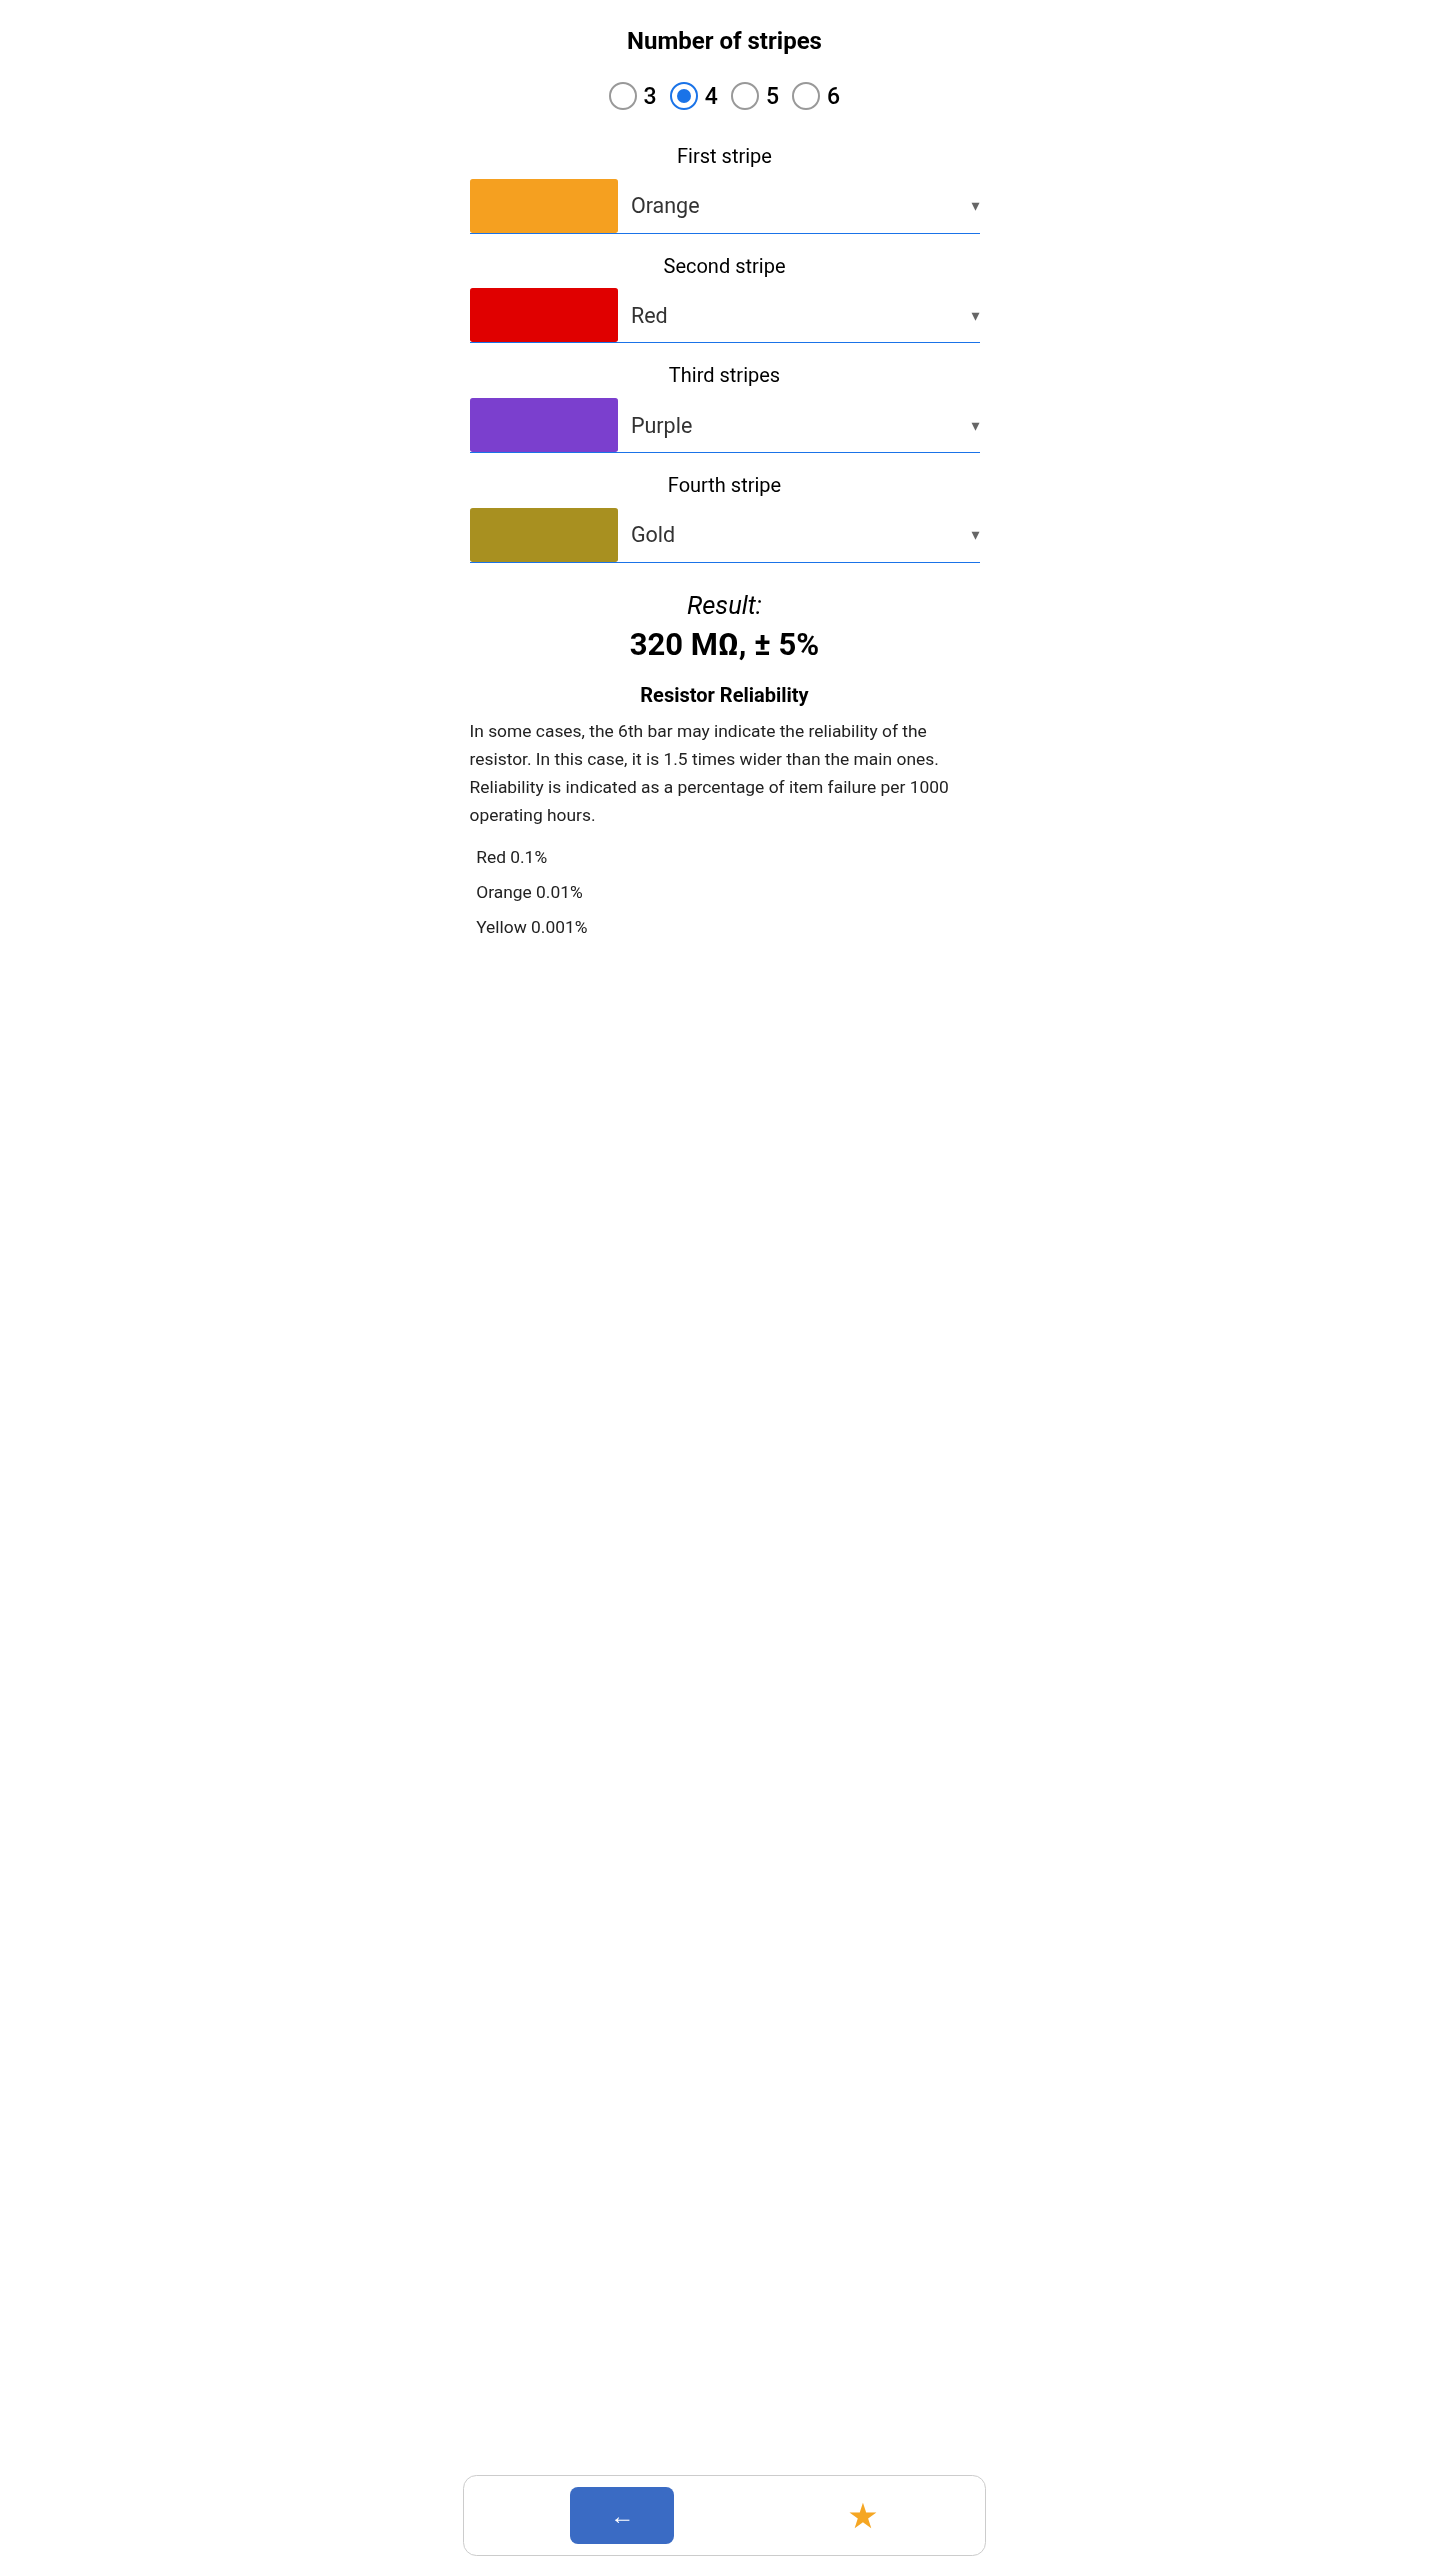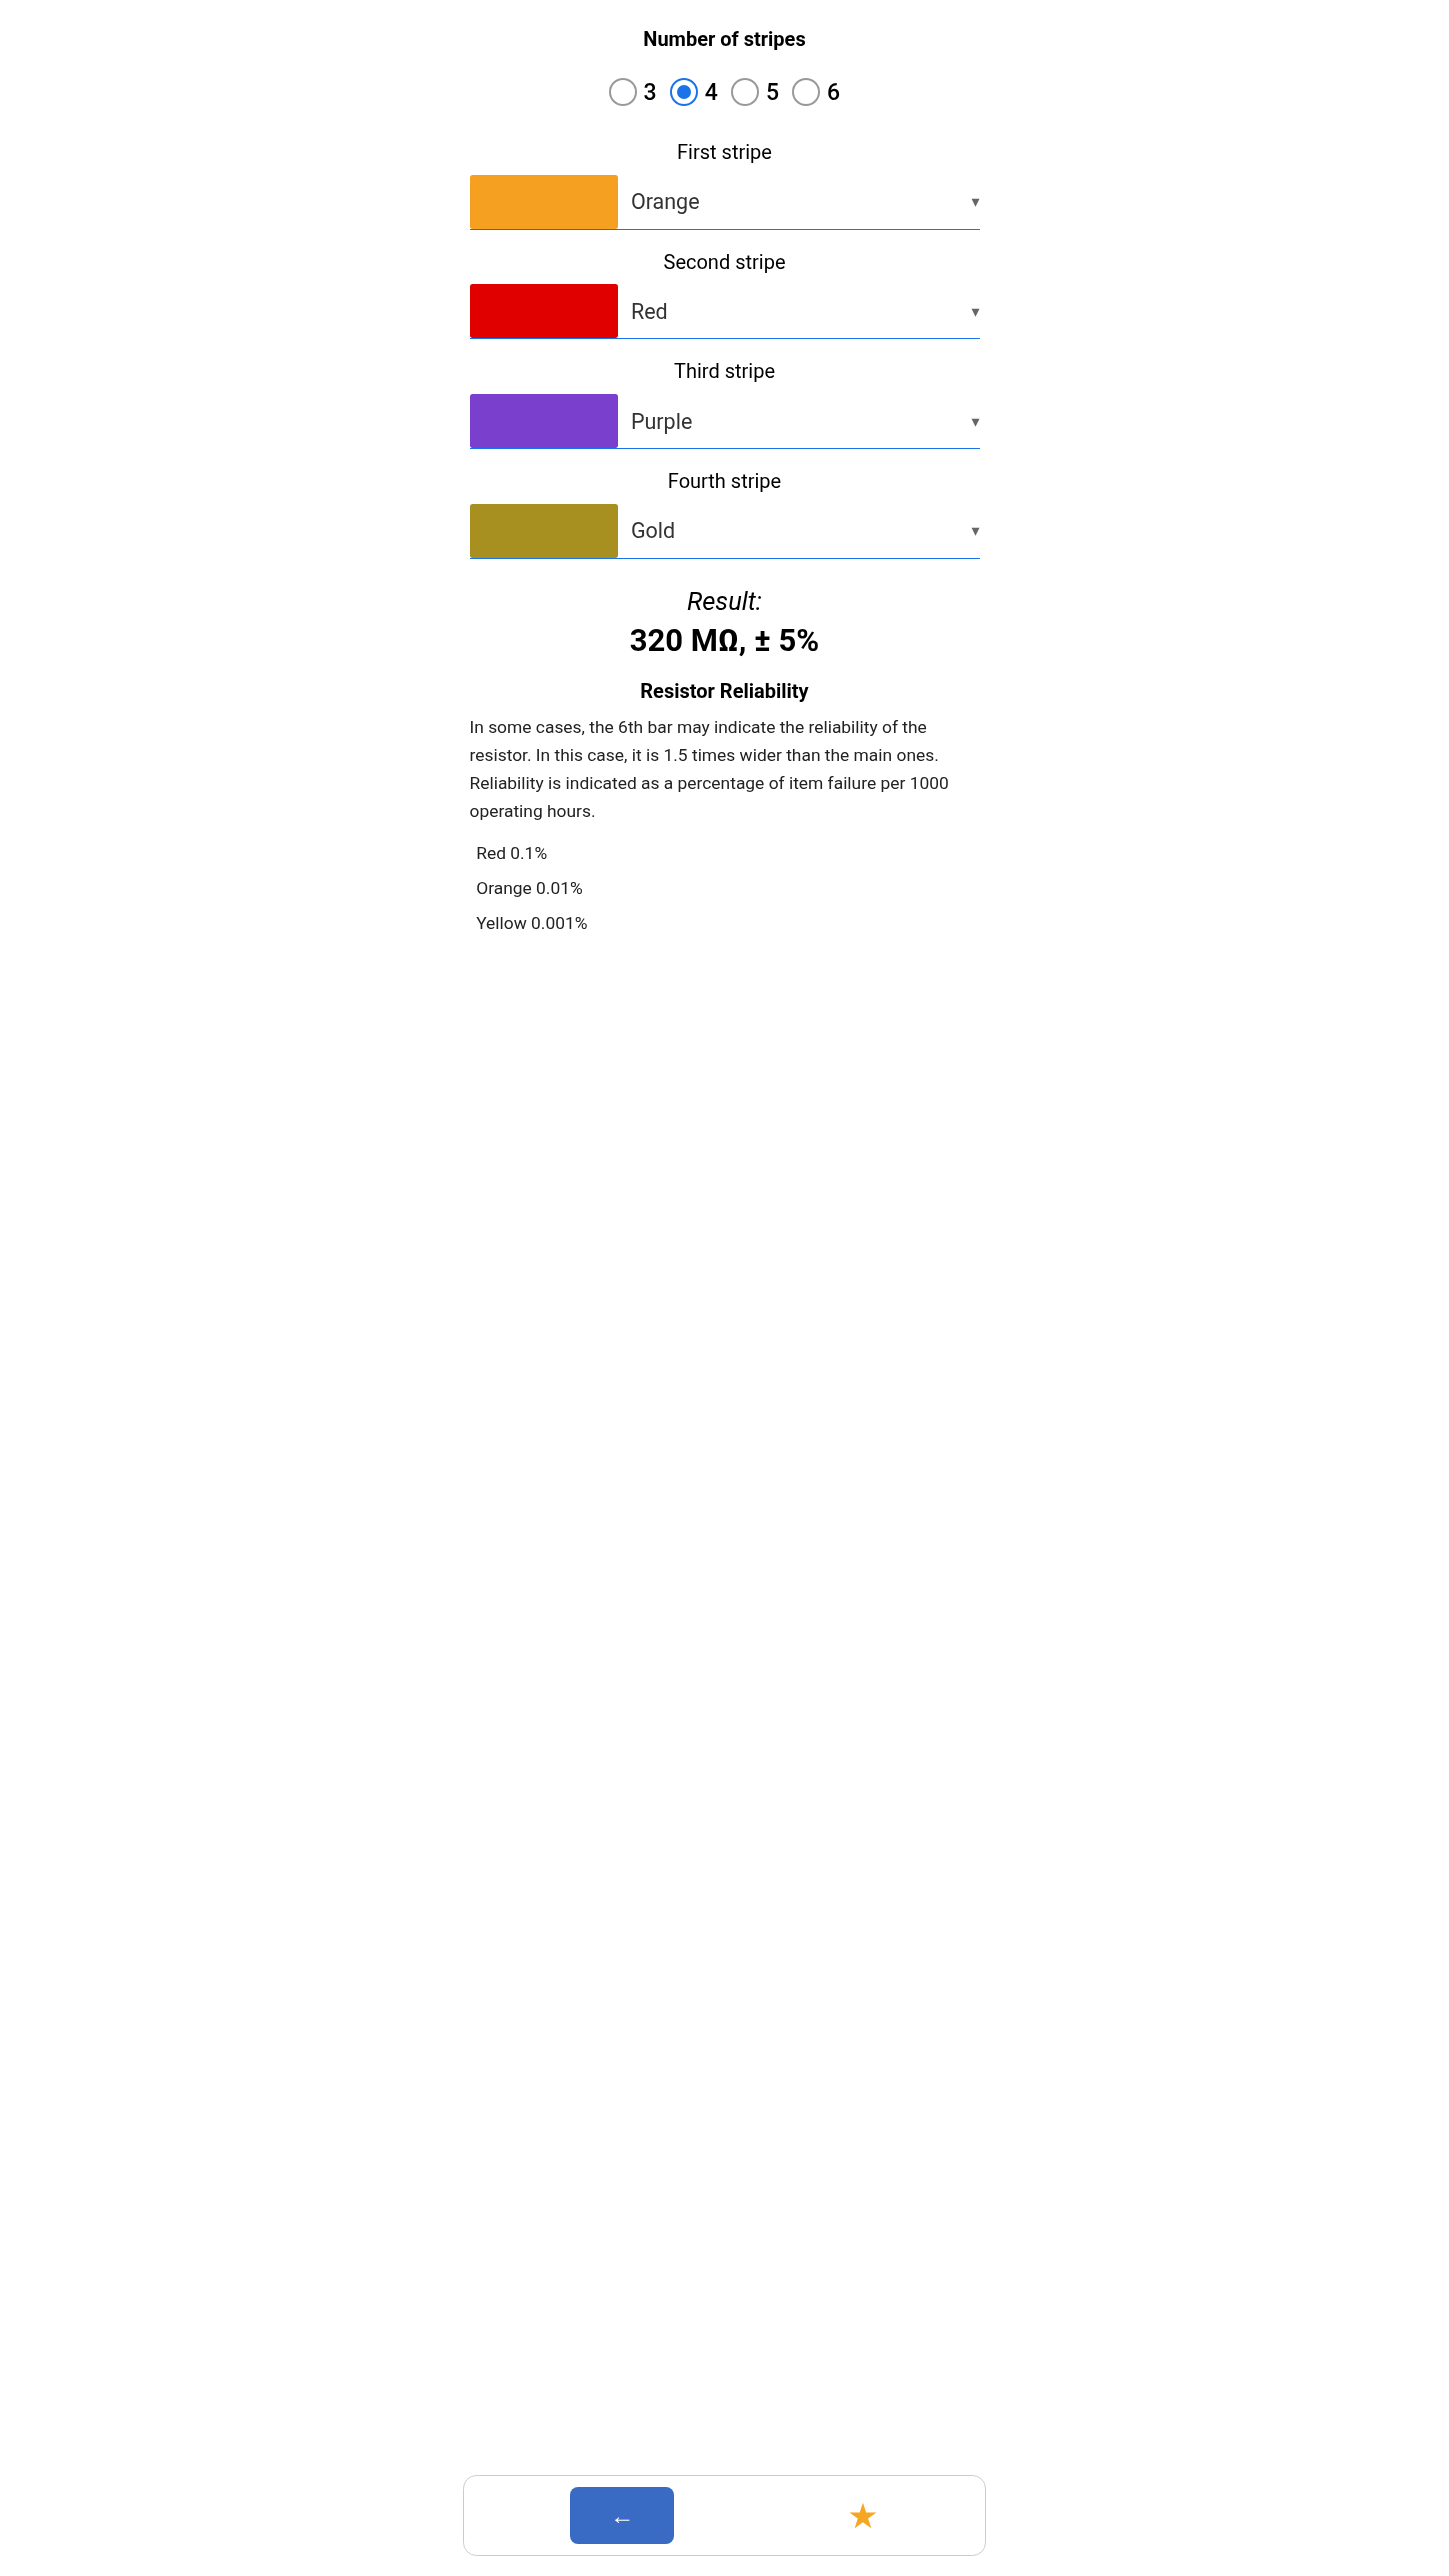--- a/index.html
+++ b/index.html
@@ -20,21 +20,21 @@
       flex-direction: column;
     }
 
     .main-content {
       flex: 1;
       padding: 27px 20px 13.4px 20px;
     }
 
     .page-title {
       text-align: center;
-      font-size: 20px;
+      font-size: 24px;
       font-weight: bold;
       color: #000;
       margin-bottom: 27px;
     }
 
     .stripe-count-selector {
       display: flex;
       justify-content: center;
       align-items: center;
       gap: 13.4px;
@@ -250,21 +250,21 @@
     <div class="stripe-selector">
       <div class="color-swatch" style="background-color: #e00000;"></div>
       <div class="color-dropdown">
         <span class="color-name">Red</span>
         <span class="chevron-down">▾</span>
       </div>
     </div>
   </div>
 
   <div class="stripe-section">
-    <div class="stripe-label">Third stripe</div>
+    <div class="stripe-label">Third stripes</div>
     <div class="stripe-selector">
       <div class="color-swatch" style="background-color: #7b3fce;"></div>
       <div class="color-dropdown">
         <span class="color-name">Purple</span>
         <span class="chevron-down">▾</span>
       </div>
     </div>
   </div>
 
   <div class="stripe-section">

